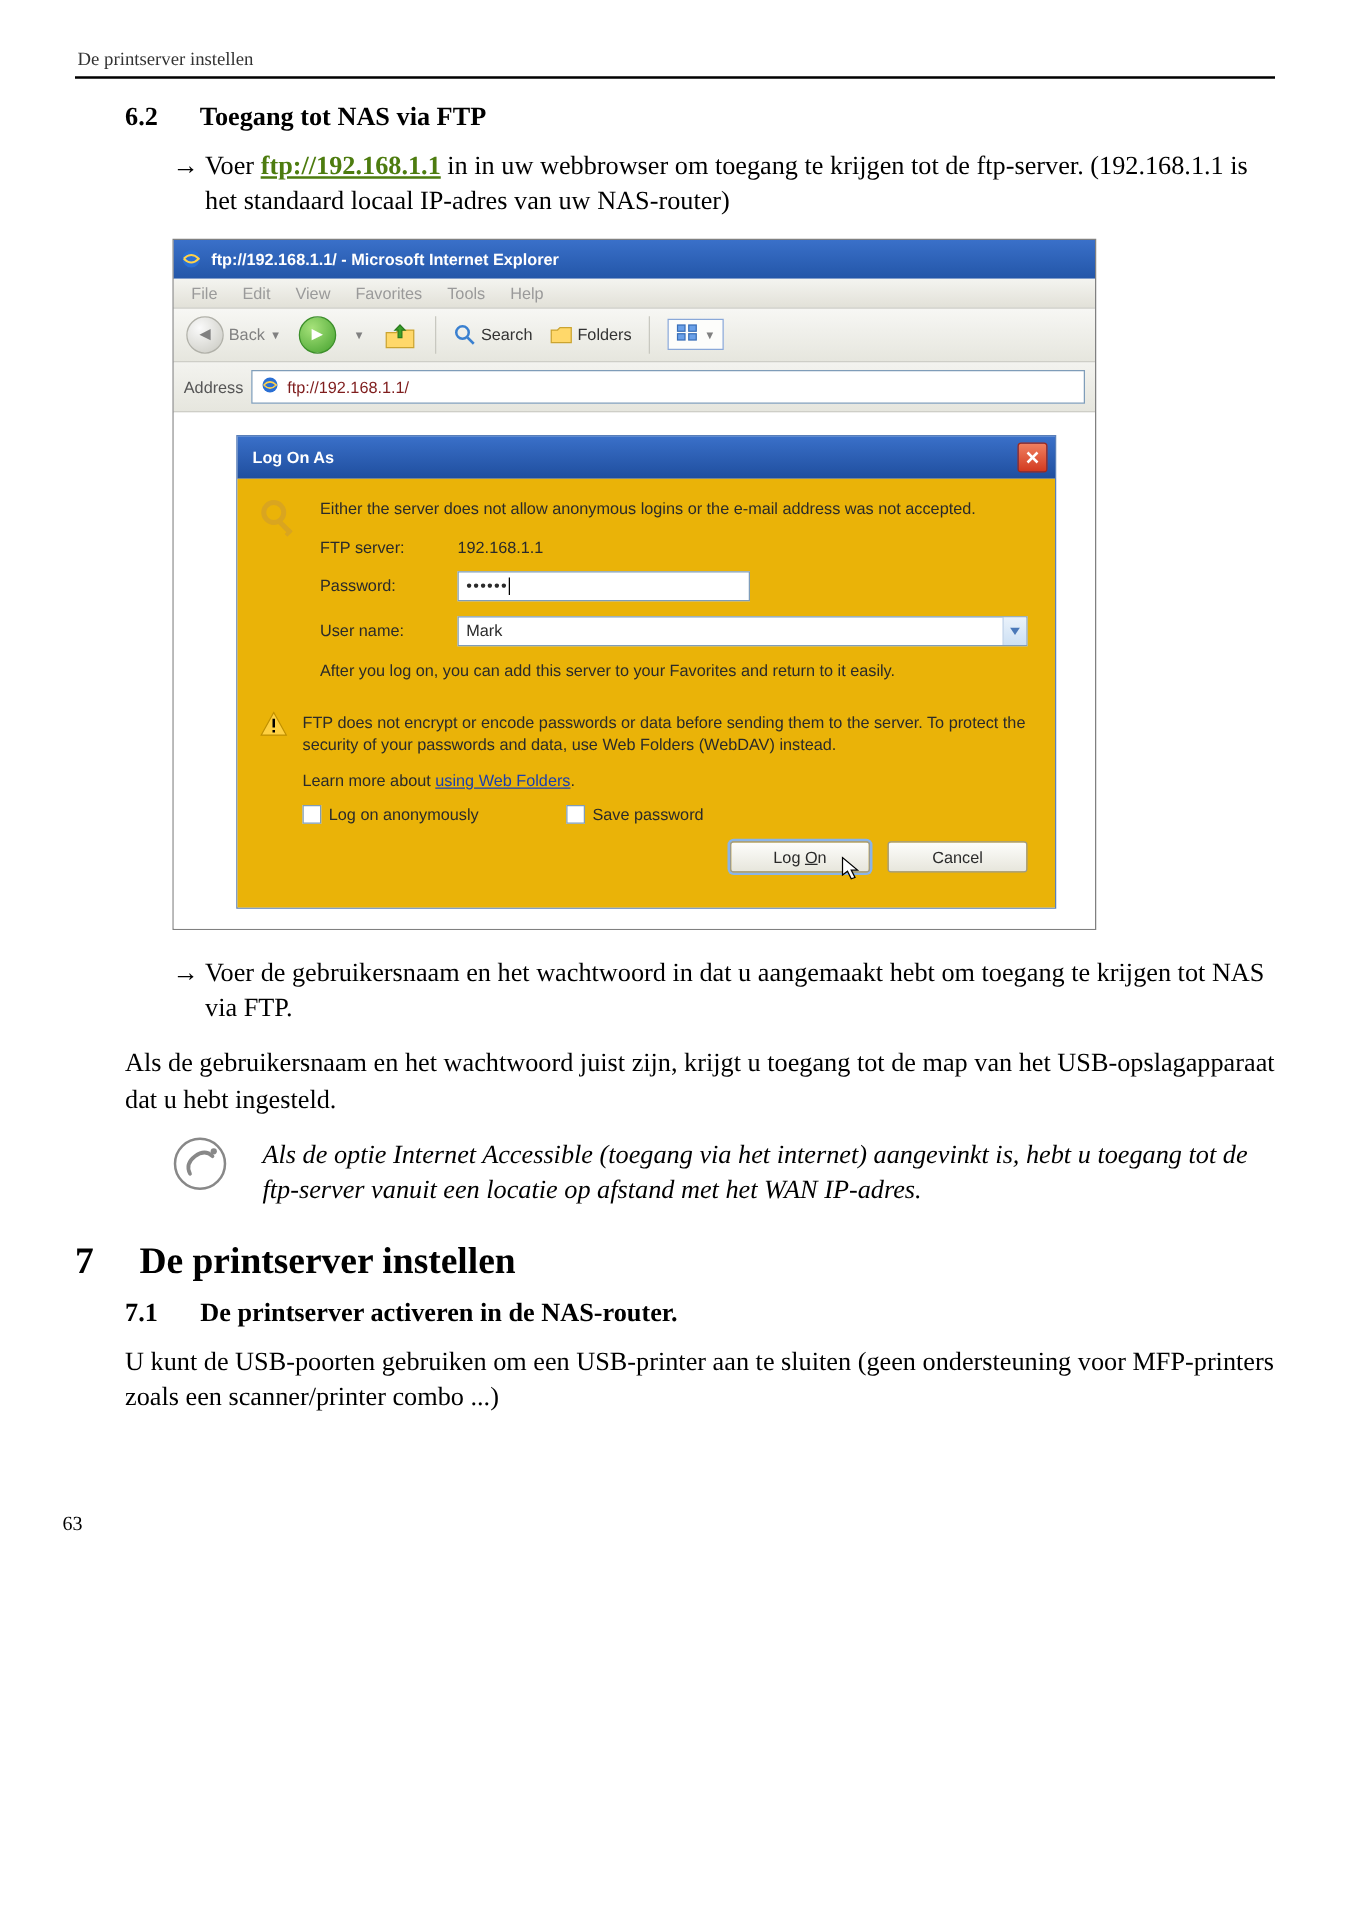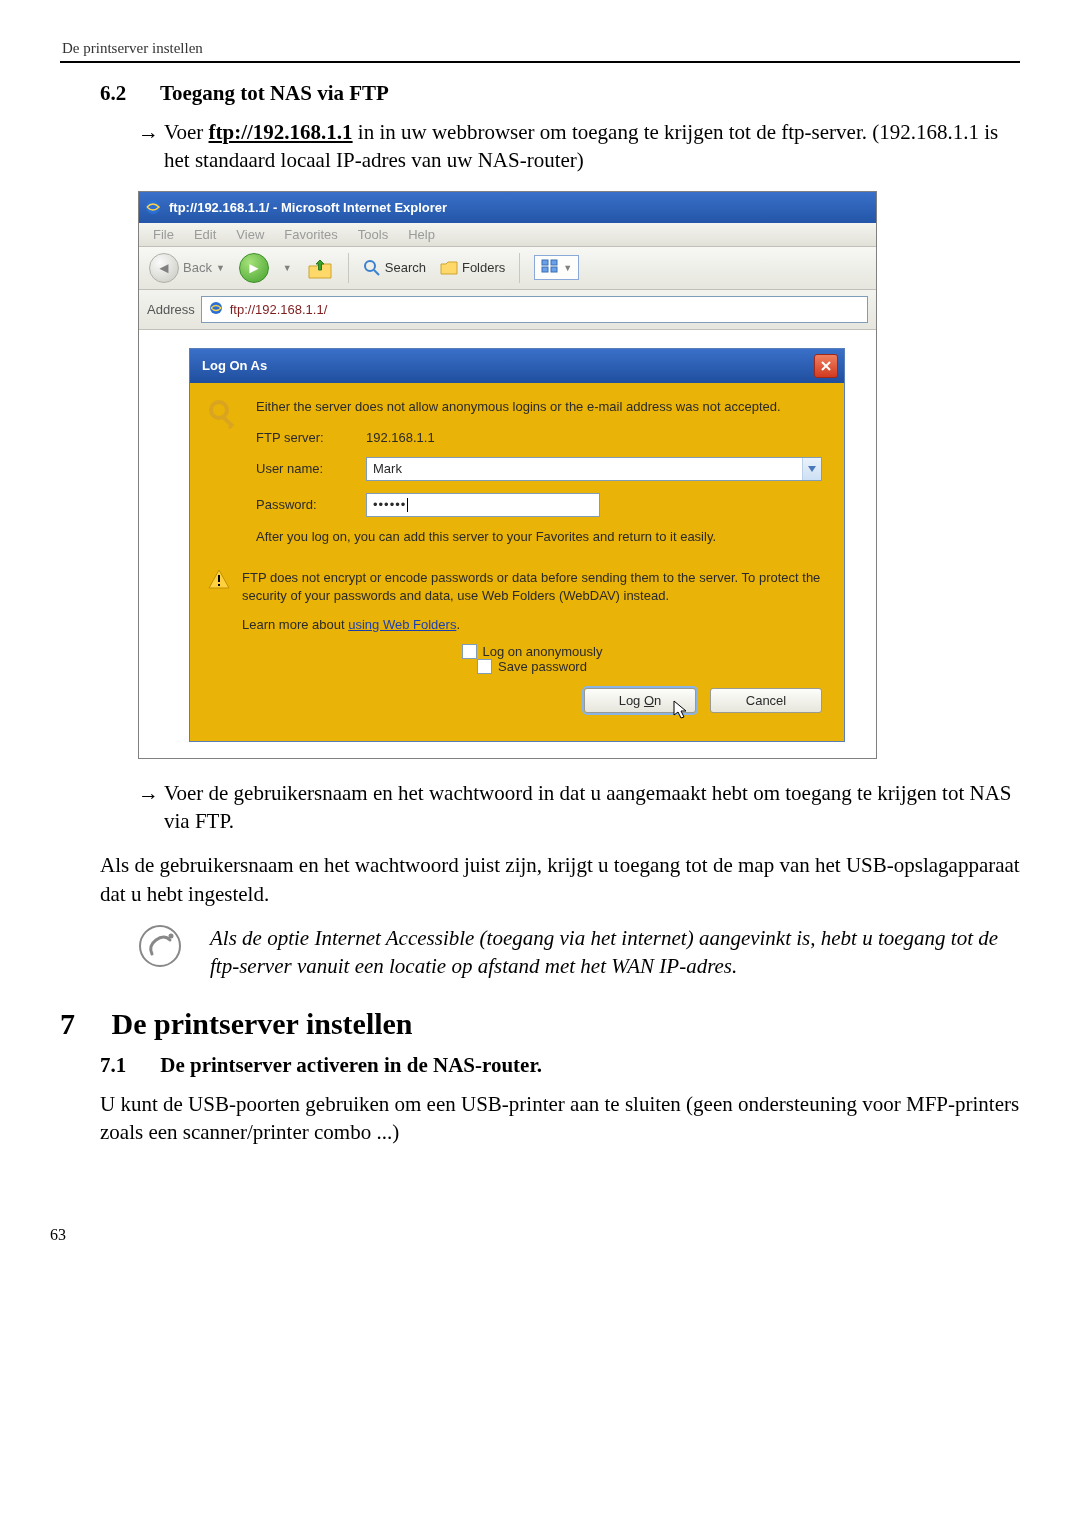--- a/index.html
+++ b/index.html
@@ -41,21 +41,21 @@
     margin-bottom: 10px;
     padding-left: 26px;
   }
   ul.arrows li::before {
     content: "→";
     position: absolute;
     left: 0;
     top: 0;
   }
   a.ftp {
-    color: #000000;
+    color: #4d7c0f;
     text-decoration: underline;
     font-weight: bold;
   }
   .body-para {
     font-size: 21px;
     line-height: 1.35;
     margin: 12px 0 16px 40px;
   }
   .note-row {
     display: flex;
@@ -254,23 +254,23 @@
   .info-para { margin: 8px 0 10px 0; line-height: 1.3; }
   .warn-row {
     display: flex;
     align-items: flex-start;
     gap: 12px;
     margin: 8px 0 12px 0;
   }
   .link { color: #1a3fb0; text-decoration: underline; }
   .check-row {
     display: flex;
-    align-items: center;
+    align-items: flex-end;
+    gap: 70px;
     margin: 12px 0 14px 0;
-    flex-direction: column;
   }
   .chk {
     display: inline-flex;
     align-items: center;
     gap: 6px;
   }
   .chkbox {
     width: 13px; height: 13px;
     border: 1px solid #7f9db9;
     background: #fff;
@@ -431,36 +431,36 @@
             </span>
             <div class="dlg-text-col">
               <div class="msg">Either the server does not allow anonymous logins or the e-mail address was not accepted.</div>
 
               <div class="field-row">
                 <span class="lbl">FTP server:</span>
                 <span>192.168.1.1</span>
               </div>
 
               <div class="field-row">
+                <span class="lbl">Password:</span>
+                <span class="textbox" style="max-width:220px;">
+                  <span style="letter-spacing:1px;font-family:Arial;">••••••</span>
+                  <span style="border-left:1px solid #000;height:14px;margin-left:1px;"></span>
+                </span>
+              </div>
+
+              <div class="field-row">
                 <span class="lbl">User name:</span>
                 <span class="textbox">
                   <span>Mark</span>
                   <span class="combo-arrow">
                     <svg width="8" height="6" viewBox="0 0 8 6">
                         <path d="M0 0 L8 0 L4 6 Z" fill="#4a78b8"></path>
                       </svg>
                   </span>
-                </span>
-              </div>
-
-              <div class="field-row">
-                <span class="lbl">Password:</span>
-                <span class="textbox" style="max-width:220px;">
-                  <span style="letter-spacing:1px;font-family:Arial;">••••••</span>
-                  <span style="border-left:1px solid #000;height:14px;margin-left:1px;"></span>
                 </span>
               </div>
 
               <div class="info-para">After you log on, you can add this server to your Favorites and return to it easily.</div>
             </div>
           </div>
 
           <div class="warn-row">
             <span>
               <svg width="22" height="20" viewBox="0 0 22 20">

